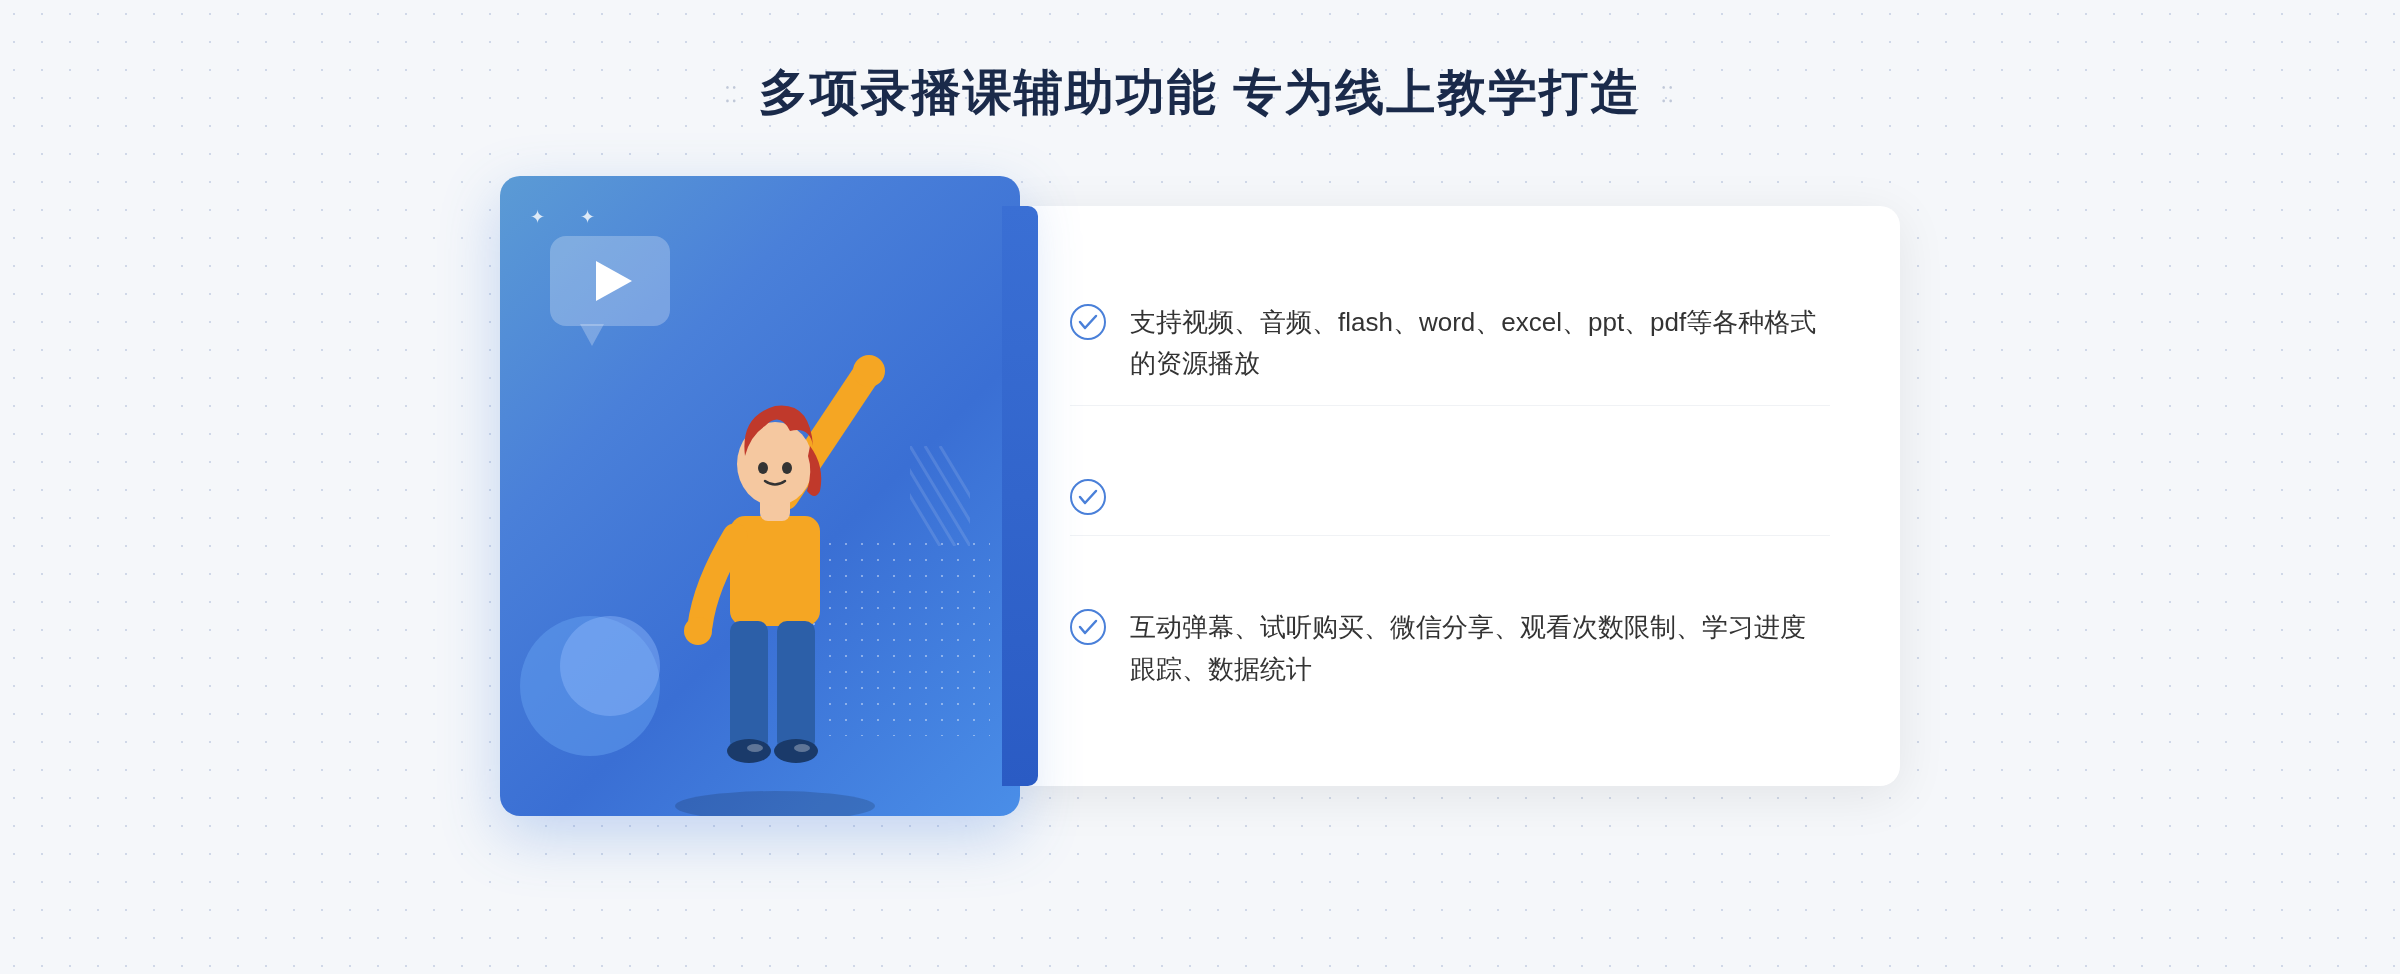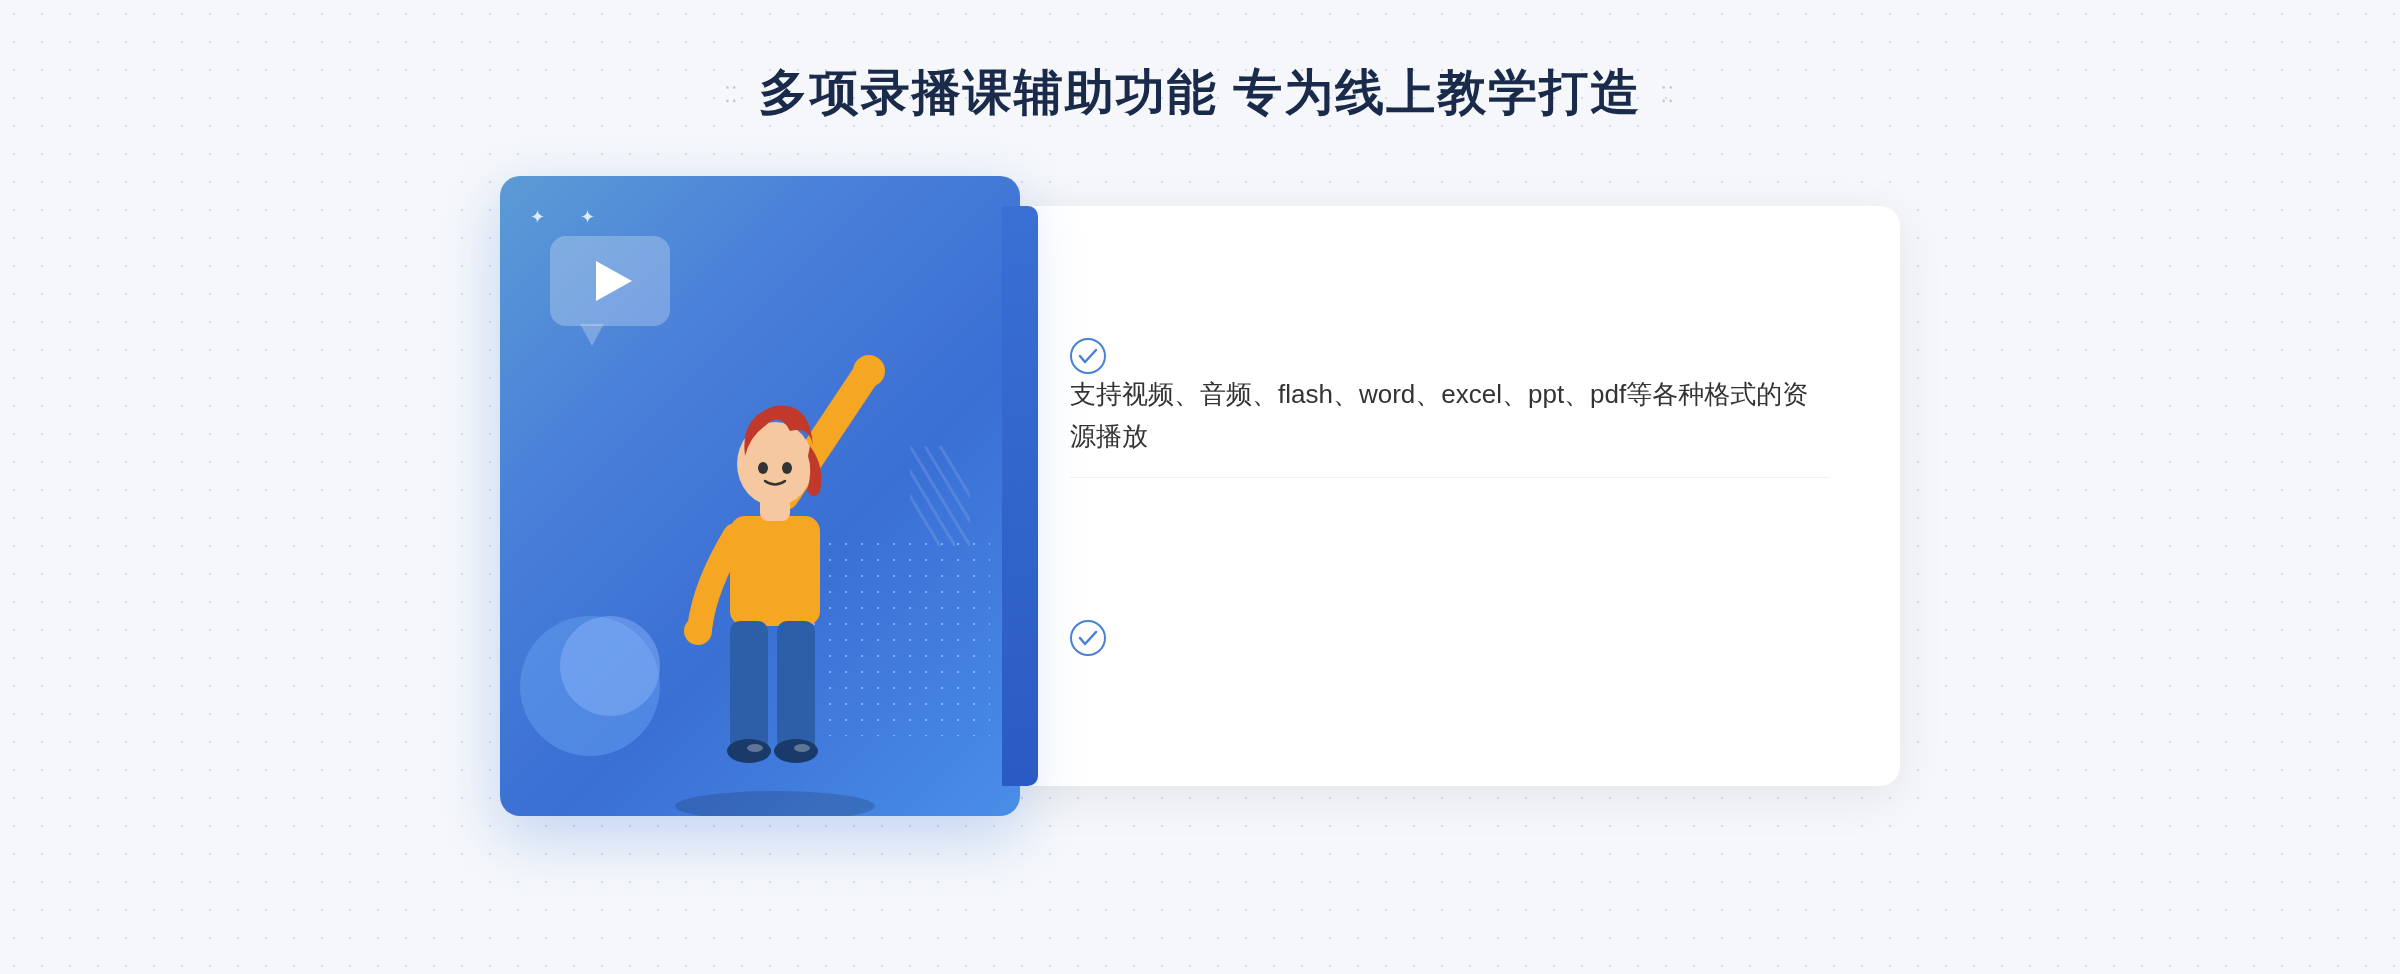--- a/index.html
+++ b/index.html
@@ -197,22 +197,22 @@
       margin-left: -20px;
       z-index: 1;
       display: flex;
       flex-direction: column;
       justify-content: space-around;
     }
 
     .feature-item {
       display: flex;
       align-items: flex-start;
+      gap: 24px;
       padding: 20px 0;
-      flex-direction: column;
     }
 
     .feature-item:not(:last-child) {
       border-bottom: 1px solid #f0f2f5;
     }
 
     .check-icon {
       width: 36px;
       height: 36px;
       flex-shrink: 0;
@@ -343,18 +343,27 @@
 
       <div class="feature-item">
         <div class="check-icon">
           <svg viewBox="0 0 36 36" fill="none" xmlns="http://www.w3.org/2000/svg">
             <circle cx="18" cy="18" r="17" stroke="#4a80d9" stroke-width="2"></circle>
             <path d="M 10 18 L 15 24 L 26 12" stroke="#4a80d9" stroke-width="2.5" stroke-linecap="round" stroke-linejoin="round"></path>
           </svg>
         </div>
       </div>
 
+      <div class="feature-item">
+        <div class="check-icon">
+          <svg viewBox="0 0 36 36" fill="none" xmlns="http://www.w3.org/2000/svg">
+            <circle cx="18" cy="18" r="17" stroke="#4a80d9" stroke-width="2"></circle>
+            <path d="M 10 18 L 15 24 L 26 12" stroke="#4a80d9" stroke-width="2.5" stroke-linecap="round" stroke-linejoin="round"></path>
+          </svg>
+        </div>
+        <span class="feature-text">互动弹幕、试听购买、微信分享、观看次数限制、学习进度跟踪、数据统计</span>
+      </div>
 
     </div>
 
   </div>
 
 </div>
 
 </body></html>

